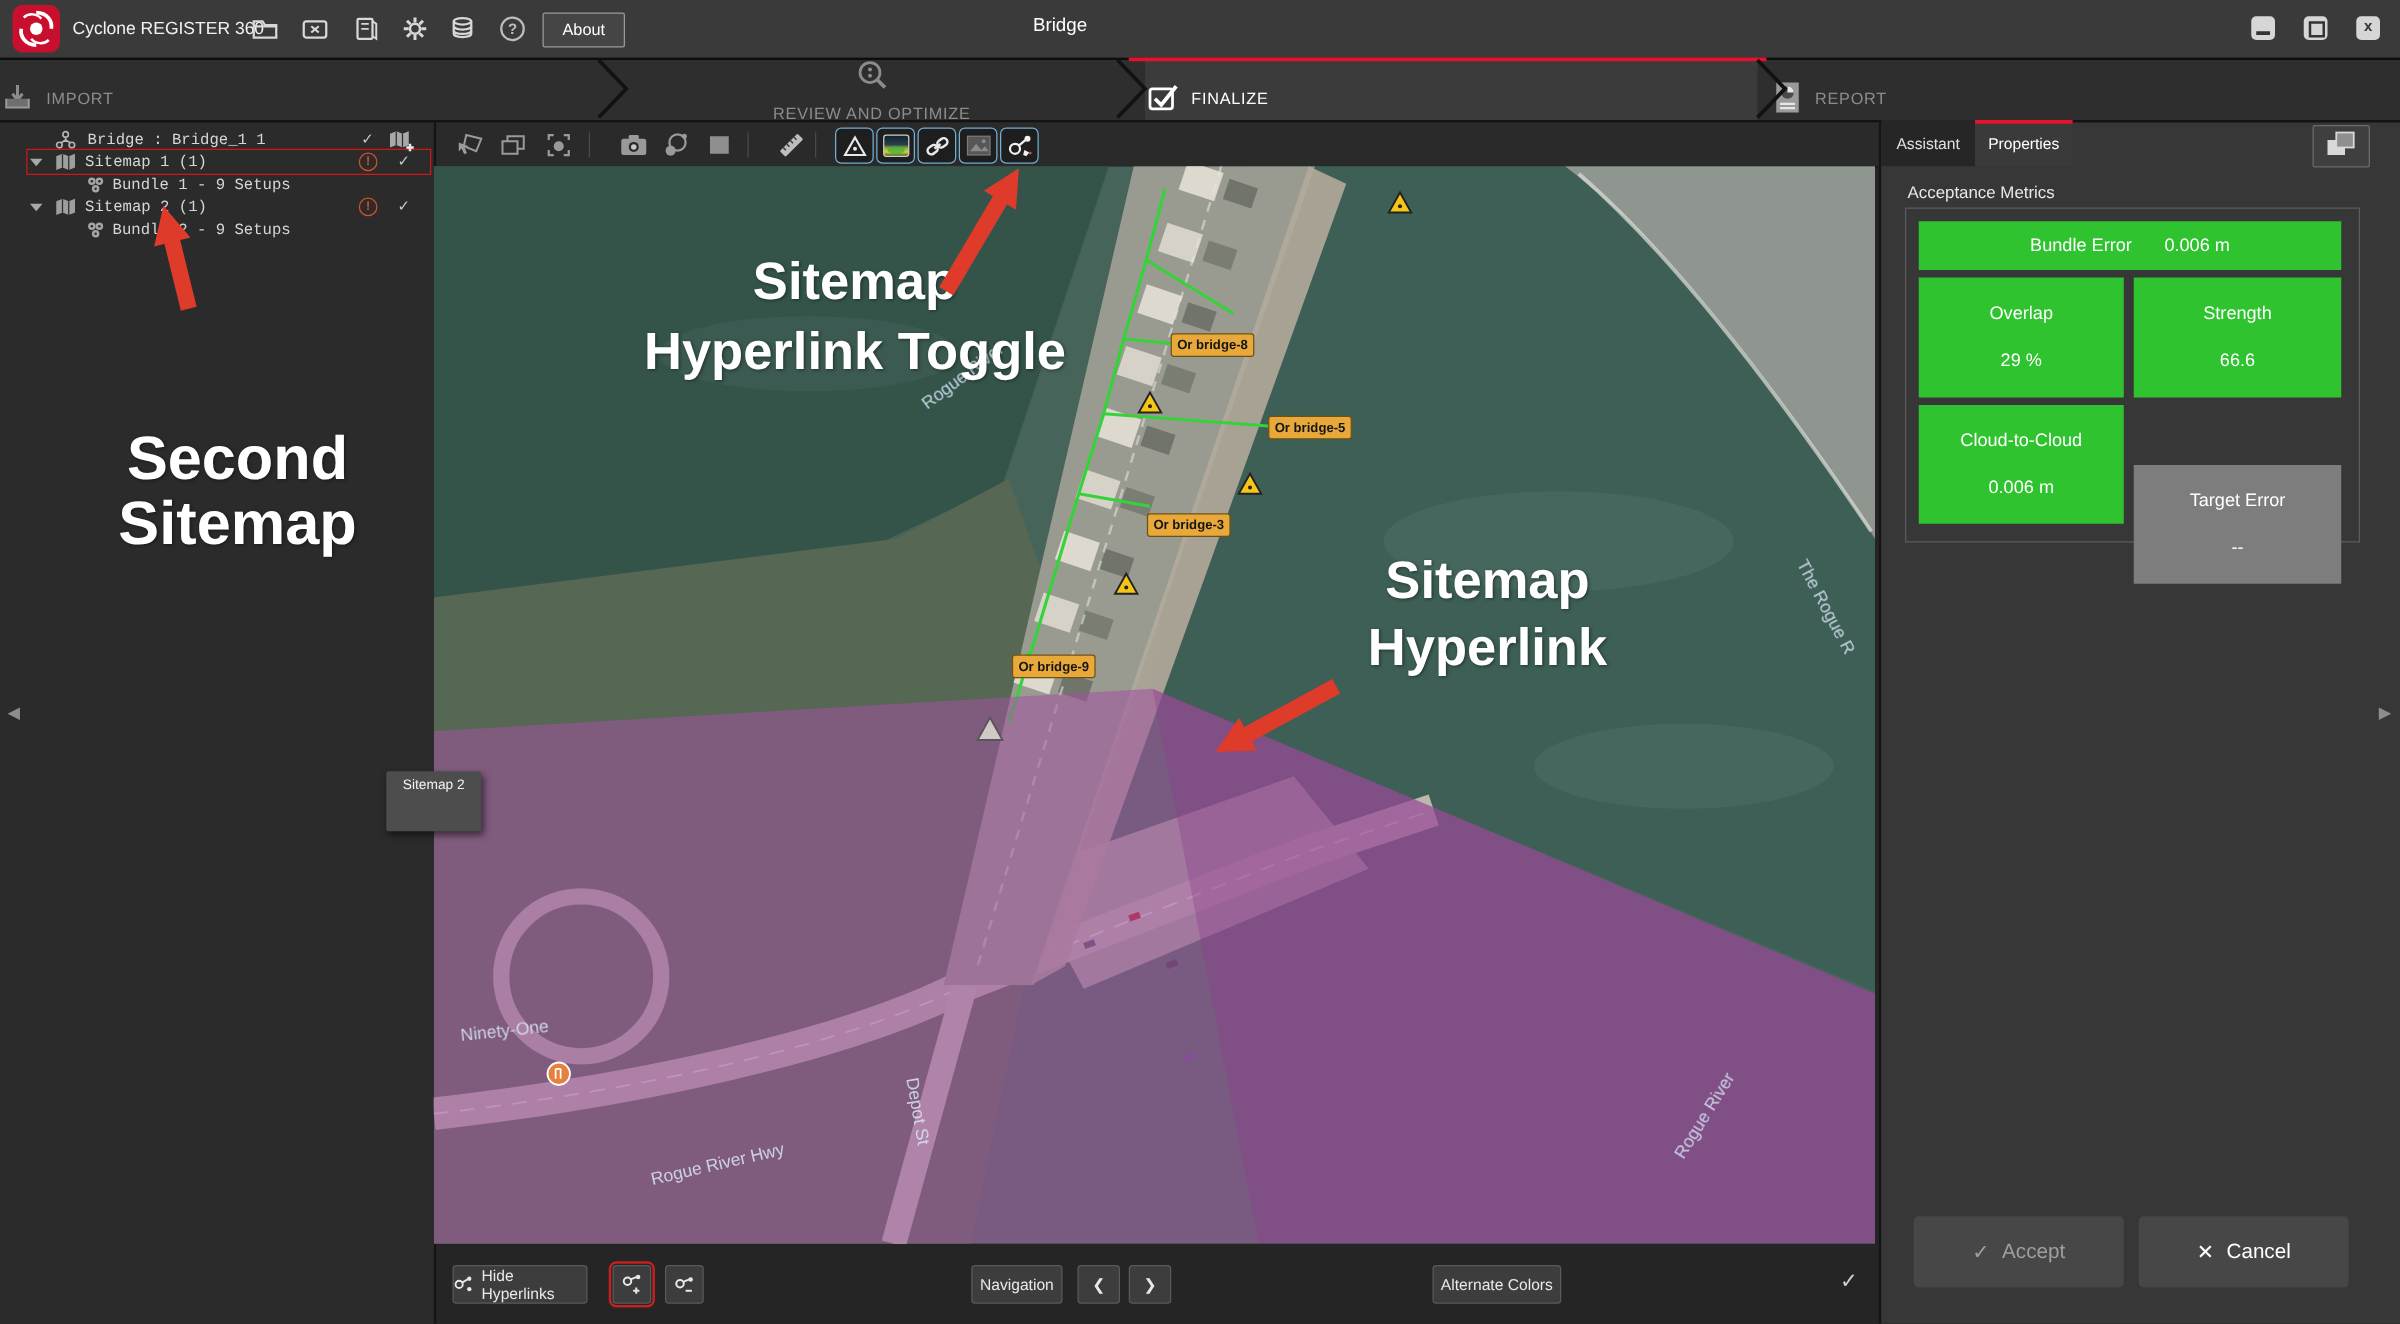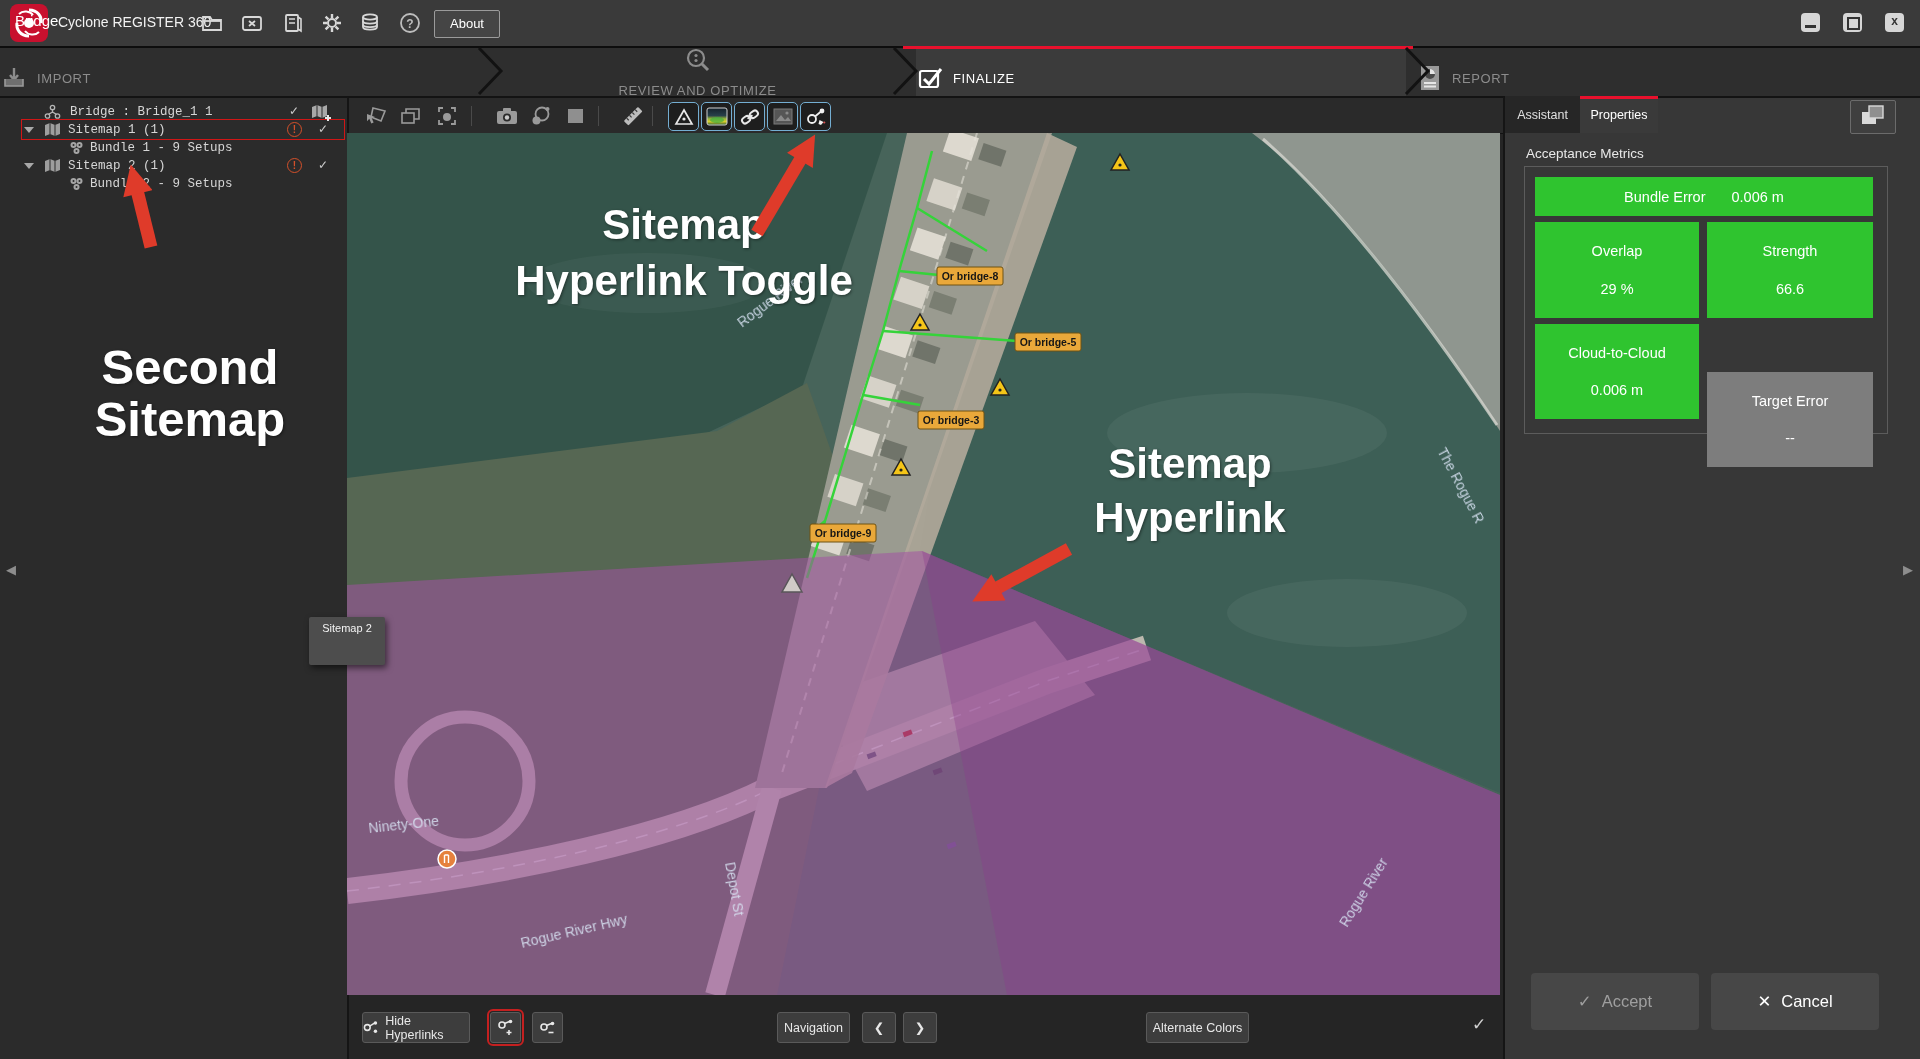--- a/index.html
+++ b/index.html
@@ -6,21 +6,21 @@
   #app{position:relative;width:1920px;height:1059px;background:#404040;overflow:hidden;
        font-family:"Liberation Sans",sans-serif;color:#ddd;}
   .abs{position:absolute;}
   
   .titlebar{position:absolute;left:0;top:0;width:1920px;height:46px;background:#3a3a3a;border-bottom:1px solid #101010;}
   .logo{position:absolute;left:10px;top:4px;width:38px;height:38px;background:#c8102e;border-radius:8px;}
   .appname{position:absolute;left:58px;top:14px;font-size:14px;color:#f2f2f2;}
   .tb-ic{position:absolute;top:11px;width:24px;height:24px;}
   .about-btn{position:absolute;left:434px;top:10px;width:64px;height:26px;background:#454545;border:1px solid #9b9b9b;
              color:#fff;font-size:13px;text-align:center;line-height:26px;border-radius:2px;}
-  .win-title{position:absolute;left:0;top:12px;width:1696px;font-size:15px;color:#fff;pointer-events:none;padding-left:15px;}
+  .win-title{position:absolute;left:0;top:12px;width:1696px;text-align:center;font-size:15px;color:#fff;pointer-events:none;}
   .winbtn{position:absolute;top:13px;width:19px;height:19px;background:#d6d6d6;border-radius:4px;}
   .winbtn .bar{position:absolute;left:4px;bottom:4px;width:11px;height:3px;background:#333;}
   .winbtn .sq{position:absolute;left:4px;top:4px;width:9px;height:9px;border:2px solid #333;}
   .winbtn .x{position:absolute;left:0;top:1px;width:19px;text-align:center;font-size:12px;font-weight:bold;color:#333;}
   
   .ribbon{position:absolute;left:0;top:46px;width:1920px;height:50px;background:#2e2e2e;box-shadow:inset 0 2px 0 #0d0d0d;}
   .seg{position:absolute;top:0;height:64px;display:flex;align-items:center;gap:9px;
        font-size:13px;letter-spacing:.6px;color:#8c8c8c;}
   .seg.active{background:#3b3b3b;color:#fff;}
   .redline{position:absolute;left:903px;top:0;width:510px;height:3px;background:#e8112d;}

